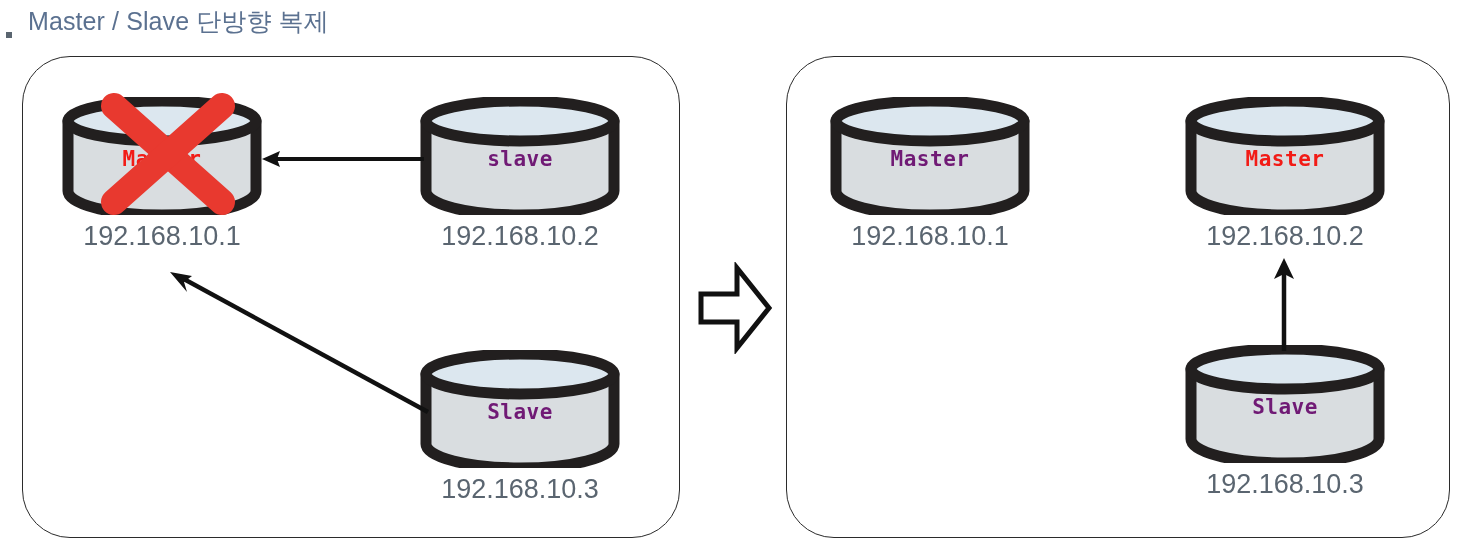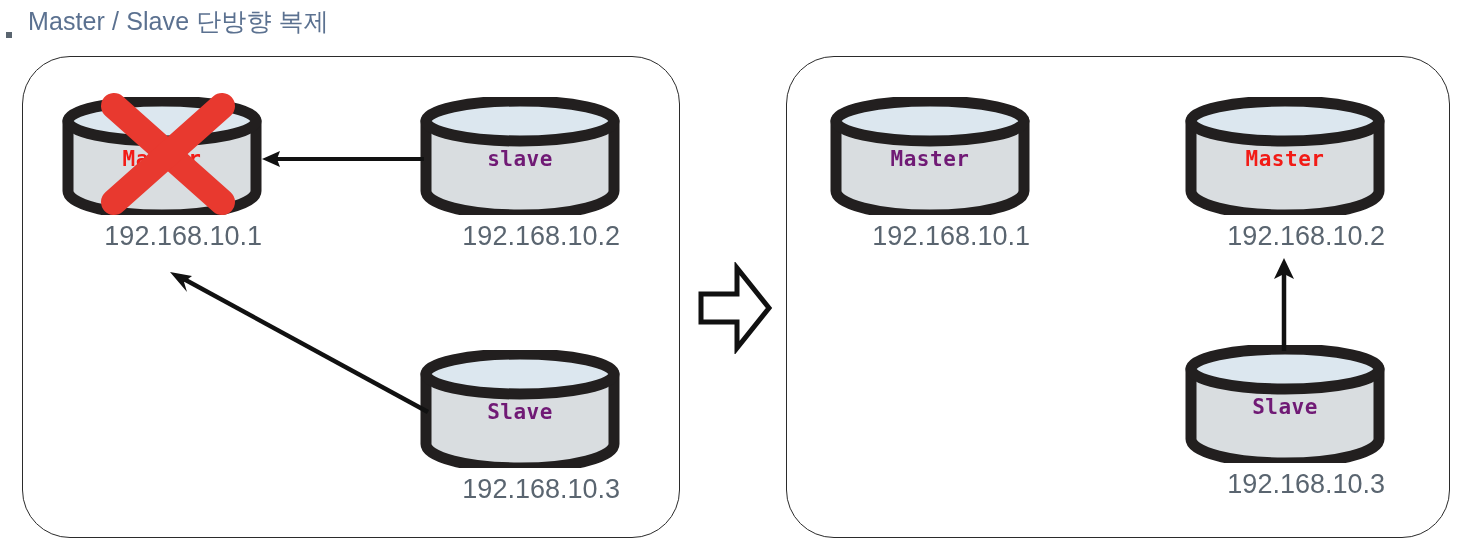--- a/index.html
+++ b/index.html
@@ -72,21 +72,21 @@
     font-weight: bold;
     font-size: 21px;
     letter-spacing: 0.5px;
     color: #701a75;
     pointer-events: none;
   }
   .db-label.red { color: #f21b16; }
   .db-ip {
     margin-top: 6px;
     width: 200px;
-    text-align: right;
+    text-align: center;
     font-size: 27px;
     color: #5a6570;
     white-space: nowrap;
   }
 
   
   .fail-cross {
     position: absolute;
     pointer-events: none;
   }

